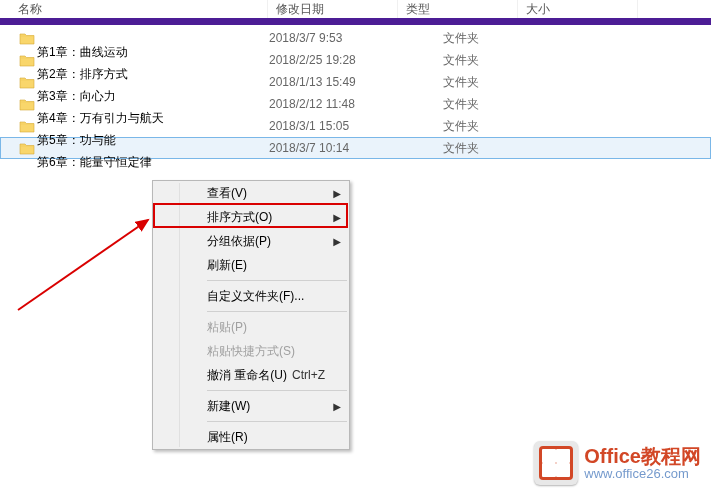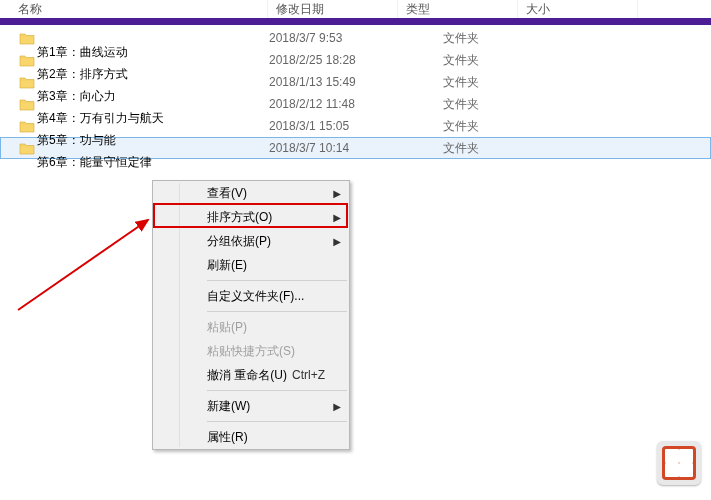--- a/index.html
+++ b/index.html
@@ -69,21 +69,21 @@
       <span class="type-cell">文件夹</span>
     </div>
     <div class="item-row">
       <span class="icon-cell">
         <svg class="folder-icon" viewBox="0 0 16 13">
           <path d="M1 2 h5 l1.5 1.5 H15 V12 H1 Z" fill="#f9d66b" stroke="#d4a838" stroke-width="0.6"></path>
           <path d="M1 4 H15" stroke="#eec755" stroke-width="0.5"></path>
         </svg>
       </span>
       <span class="name-cell">第2章：排序方式</span>
-      <span class="date-cell">2018/2/25 18:28</span>
+      <span class="date-cell">2018/2/25 19:28</span>
       <span class="type-cell">文件夹</span>
     </div>
     <div class="item-row">
       <span class="icon-cell">
         <svg class="folder-icon" viewBox="0 0 16 13">
           <path d="M1 2 h5 l1.5 1.5 H15 V12 H1 Z" fill="#f9d66b" stroke="#d4a838" stroke-width="0.6"></path>
           <path d="M1 4 H15" stroke="#eec755" stroke-width="0.5"></path>
         </svg>
       </span>
       <span class="name-cell">第3章：向心力</span>
@@ -181,13 +181,17 @@
 
 <div class="watermark">
   <div class="wm-badge">
     <div class="wm-inner">
         <div class="wm-sq a"></div>
         <div class="wm-sq b"></div>
         <div class="wm-sq c"></div>
         <div class="wm-sq d"></div>
       </div>
   </div>
+  <div class="wm-text">
+    <span class="wm-title">Office教程网</span>
+    <span class="wm-url">www.office26.com</span>
+  </div>
 </div>
 
 </body></html>

